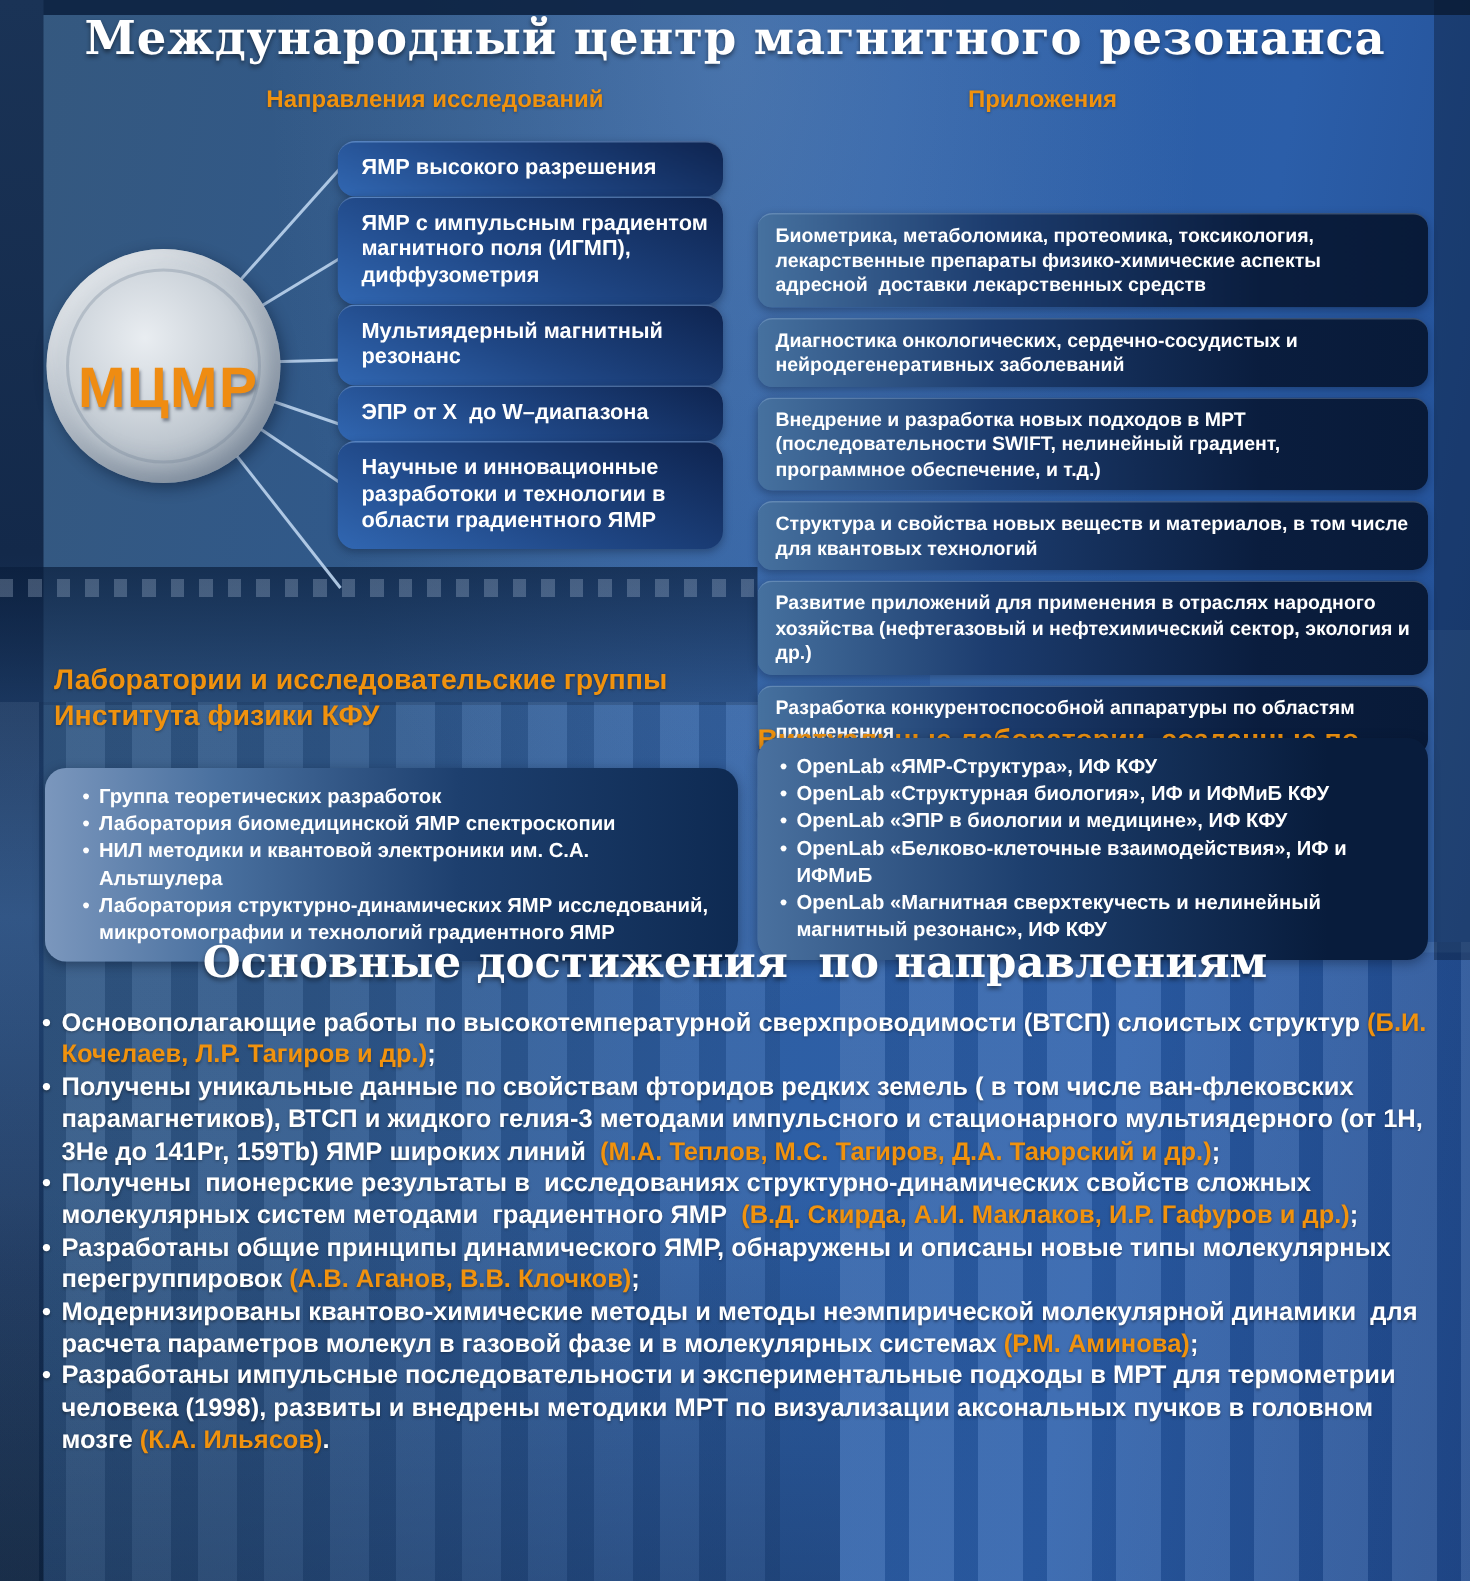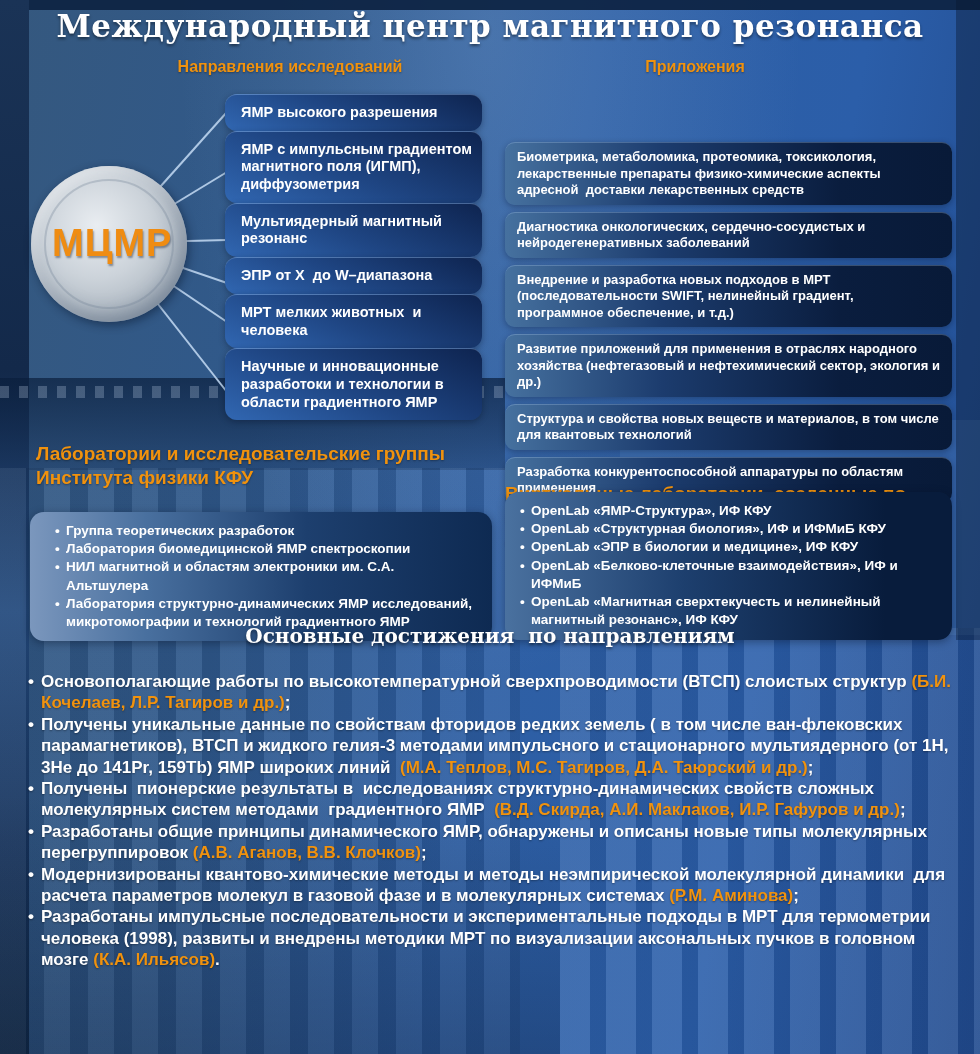--- a/index.html
+++ b/index.html
@@ -45,21 +45,21 @@
   .col-header.right { left:560px; top:58px; width:270px; }
 
   
   .connectors { position:absolute; left:0; top:0; z-index:1; }
   .medallion { position:absolute; left:31px; top:166px; width:156px; height:156px; border-radius:50%; z-index:2;
     background:radial-gradient(circle at 42% 38%, #e9edf1 0%, #ccd3da 40%, #aeb8c2 70%, #8d99a6 100%);
     box-shadow: inset -6px -8px 18px rgba(40,60,90,.35), inset 4px 6px 10px rgba(255,255,255,.5), 2px 3px 10px rgba(5,15,35,.45);
   }
   .medallion::before { content:""; position:absolute; inset:13px; border-radius:50%;
     border:2px solid rgba(110,125,145,.30); }
-  .medallion-label { position:absolute; left:21px; top:56px; font-size:38px; font-weight:bold;
+  .medallion-label { position:absolute; left:21px; top:72px; font-size:38px; font-weight:bold;
     color:#ef8c12; letter-spacing:1px; text-shadow:1px 2px 2px rgba(60,70,85,.55); }
 
   
   .col { position:absolute; display:flex; flex-direction:column; z-index:3; }
   .col.research { left:225px; top:94px; width:257px; gap:0; }
   .col.apps     { left:505px; top:94px; width:447px; gap:7px;margin-top:48px; }
 
   .box { border-radius:12px; color:#fff; font-weight:bold; box-shadow:0 2px 6px rgba(5,15,35,.35);
     white-space:pre-wrap; }
   .rbox { padding:9px 10px 9px 16px; font-size:14.5px; line-height:1.22;
@@ -80,21 +80,21 @@
     font-weight:bold; font-size:13.5px; line-height:1.35; box-shadow:0 2px 8px rgba(5,15,35,.4); }
   .labs-box  { left:30px;  top:512px; width:424px; min-height:80px;
     background:linear-gradient(to right,#7b97bd 0%,#49709f 25%,#1d3f6e 60%,#0e2a52 100%);padding-left:24px; }
   .vlabs-box { left:505px; top:492px; width:419px; min-height:86px;
     background:linear-gradient(to right,#4a719f 0%,#1d3f6e 40%,#081c3c 85%); }
   .li { position:relative; padding-left:12px; white-space:pre-wrap; }
   .li::before { content:"•"; position:absolute; left:1px; top:0; }
 
   
   .ach-title { position:absolute; left:0; top:624px; width:100%; margin:0; text-align:center;
-    font-family:"DejaVu Serif", serif; font-weight:bold; font-size:20px; color:#fff;
+    font-family:"DejaVu Serif", serif; font-weight:bold; font-size:29px; color:#fff;
     text-shadow:0 2px 3px rgba(0,0,0,.45); z-index:3; white-space:pre-wrap; }
   .ach-list { position:absolute; left:28px; top:671px; width:926px; z-index:3;
     color:#fff; font-weight:bold; font-size:17px; line-height:1.26; }
   .ach { position:relative; padding-left:13px; white-space:pre-wrap; text-shadow:0 1px 2px rgba(0,0,0,.35); }
   .ach::before { content:"•"; position:absolute; left:0; top:0; }
   .names { color:var(--accent,#f0920e); }
 </style>
 </head>
 <body>
 
@@ -133,50 +133,49 @@
   <div class="col research">
 
       <div class="box rbox"><span>ЯМР высокого разрешения</span></div>
 
       <div class="box rbox"><span>ЯМР с импульсным градиентом магнитного поля (ИГМП), диффузометрия</span></div>
 
       <div class="box rbox"><span>Мультиядерный магнитный резонанс</span></div>
 
       <div class="box rbox"><span>ЭПР от X  до W–диапазона</span></div>
 
-      <div class="box rbox"><span>МРТ мелких животных  и человека</span></div>
 
       <div class="box rbox"><span>Научные и инновационные разработоки и технологии в области градиентного ЯМР</span></div>
     </div>
 
   <div class="col apps">
 
       <div class="box abox"><span>Биометрика, метаболомика, протеомика, токсикология, лекарственные препараты физико-химические аспекты адресной  доставки лекарственных средств</span></div>
 
       <div class="box abox"><span>Диагностика онкологических, сердечно-сосудистых и нейродегенеративных заболеваний</span></div>
 
       <div class="box abox"><span>Внедрение и разработка новых подходов в МРТ (последовательности SWIFT, нелинейный градиент, программное обеспечение, и т.д.)</span></div>
 
+      <div class="box abox"><span>Структура и свойства новых веществ и материалов, в том числе для квантовых технологий</span></div>
+
       <div class="box abox"><span>Развитие приложений для применения в отраслях народного хозяйства (нефтегазовый и нефтехимический сектор, экология и др.)</span></div>
-
-      <div class="box abox"><span>Структура и свойства новых веществ и материалов, в том числе для квантовых технологий</span></div>
 
       <div class="box abox"><span>Разработка конкурентоспособной аппаратуры по областям применения</span></div>
     </div>
 
   <h2 class="sec-header labs-h">Лаборатории и исследовательские группы Института физики КФУ</h2>
   <h2 class="sec-header vlabs-h">Виртуальные лаборатории, созданные по программе повышения конкурентно-способности</h2>
 
   <div class="listbox labs-box">
 
       <div class="li"><span>Группа теоретических разработок</span></div>
 
       <div class="li"><span>Лаборатория биомедицинской ЯМР спектроскопии</span></div>
 
-      <div class="li"><span>НИЛ магнитной и областям электроники им. С.А. Альтшулера</span></div>
+      <div class="li"><span>НИЛ методики и квантовой электроники им. С.А. Альтшулера</span></div>
 
       <div class="li"><span>Лаборатория структурно-динамических ЯМР исследований, микротомографии и технологий градиентного ЯМР</span></div>
     </div>
 
   <div class="listbox vlabs-box">
 
       <div class="li"><span>OpenLab «ЯМР-Структура», ИФ КФУ</span></div>
 
       <div class="li"><span>OpenLab «Структурная биология», ИФ и ИФМиБ КФУ</span></div>
 

